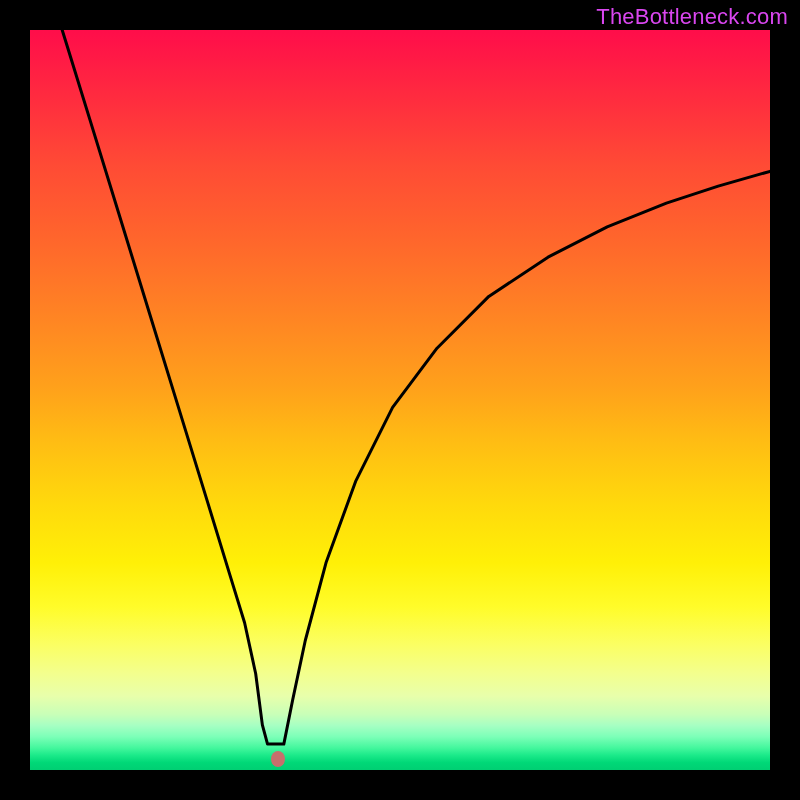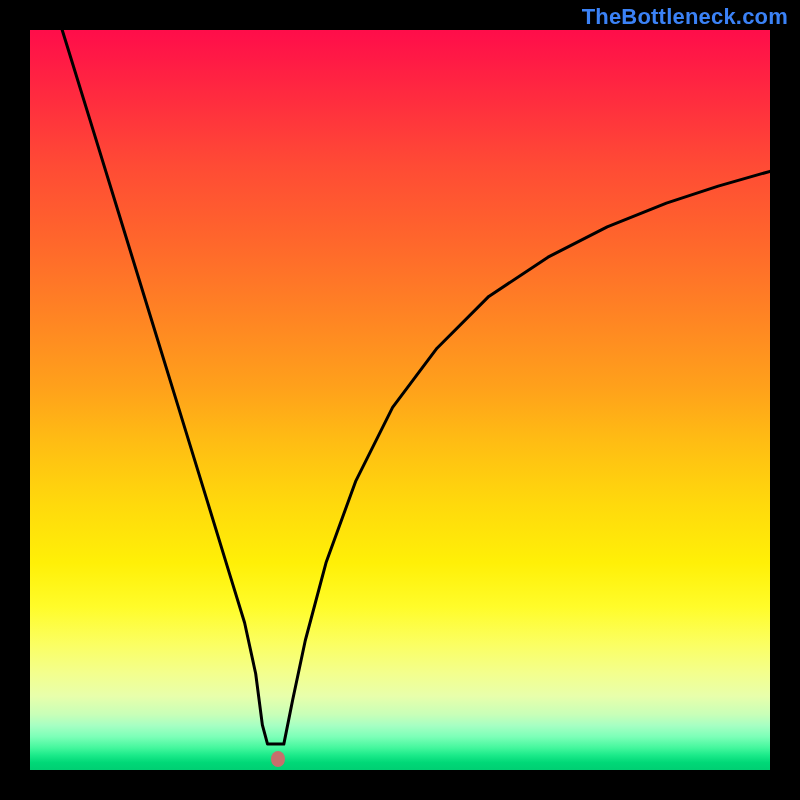--- a/index.html
+++ b/index.html
@@ -64,24 +64,24 @@
     height: 16px;
     border-radius: 50%;
     background: #c76f6c;
     transform: translate(-50%, -50%);
     pointer-events: none;
   }
   .attribution {
     position: absolute;
     top: 4px;
     right: 12px;
-    color: #3b82f6;
+    color: #d946ef;
     font-size: 22px;
     letter-spacing: 0.2px;
-    font-weight: 700;
+    font-weight: 400;
   }
 </style>
 </head>
 <body>
 
 <div class="frame">
   <div class="attribution">TheBottleneck.com</div>
 
   <div class="plot-area">
     <svg class="curve" viewBox="0 0 740 740" preserveAspectRatio="none">

